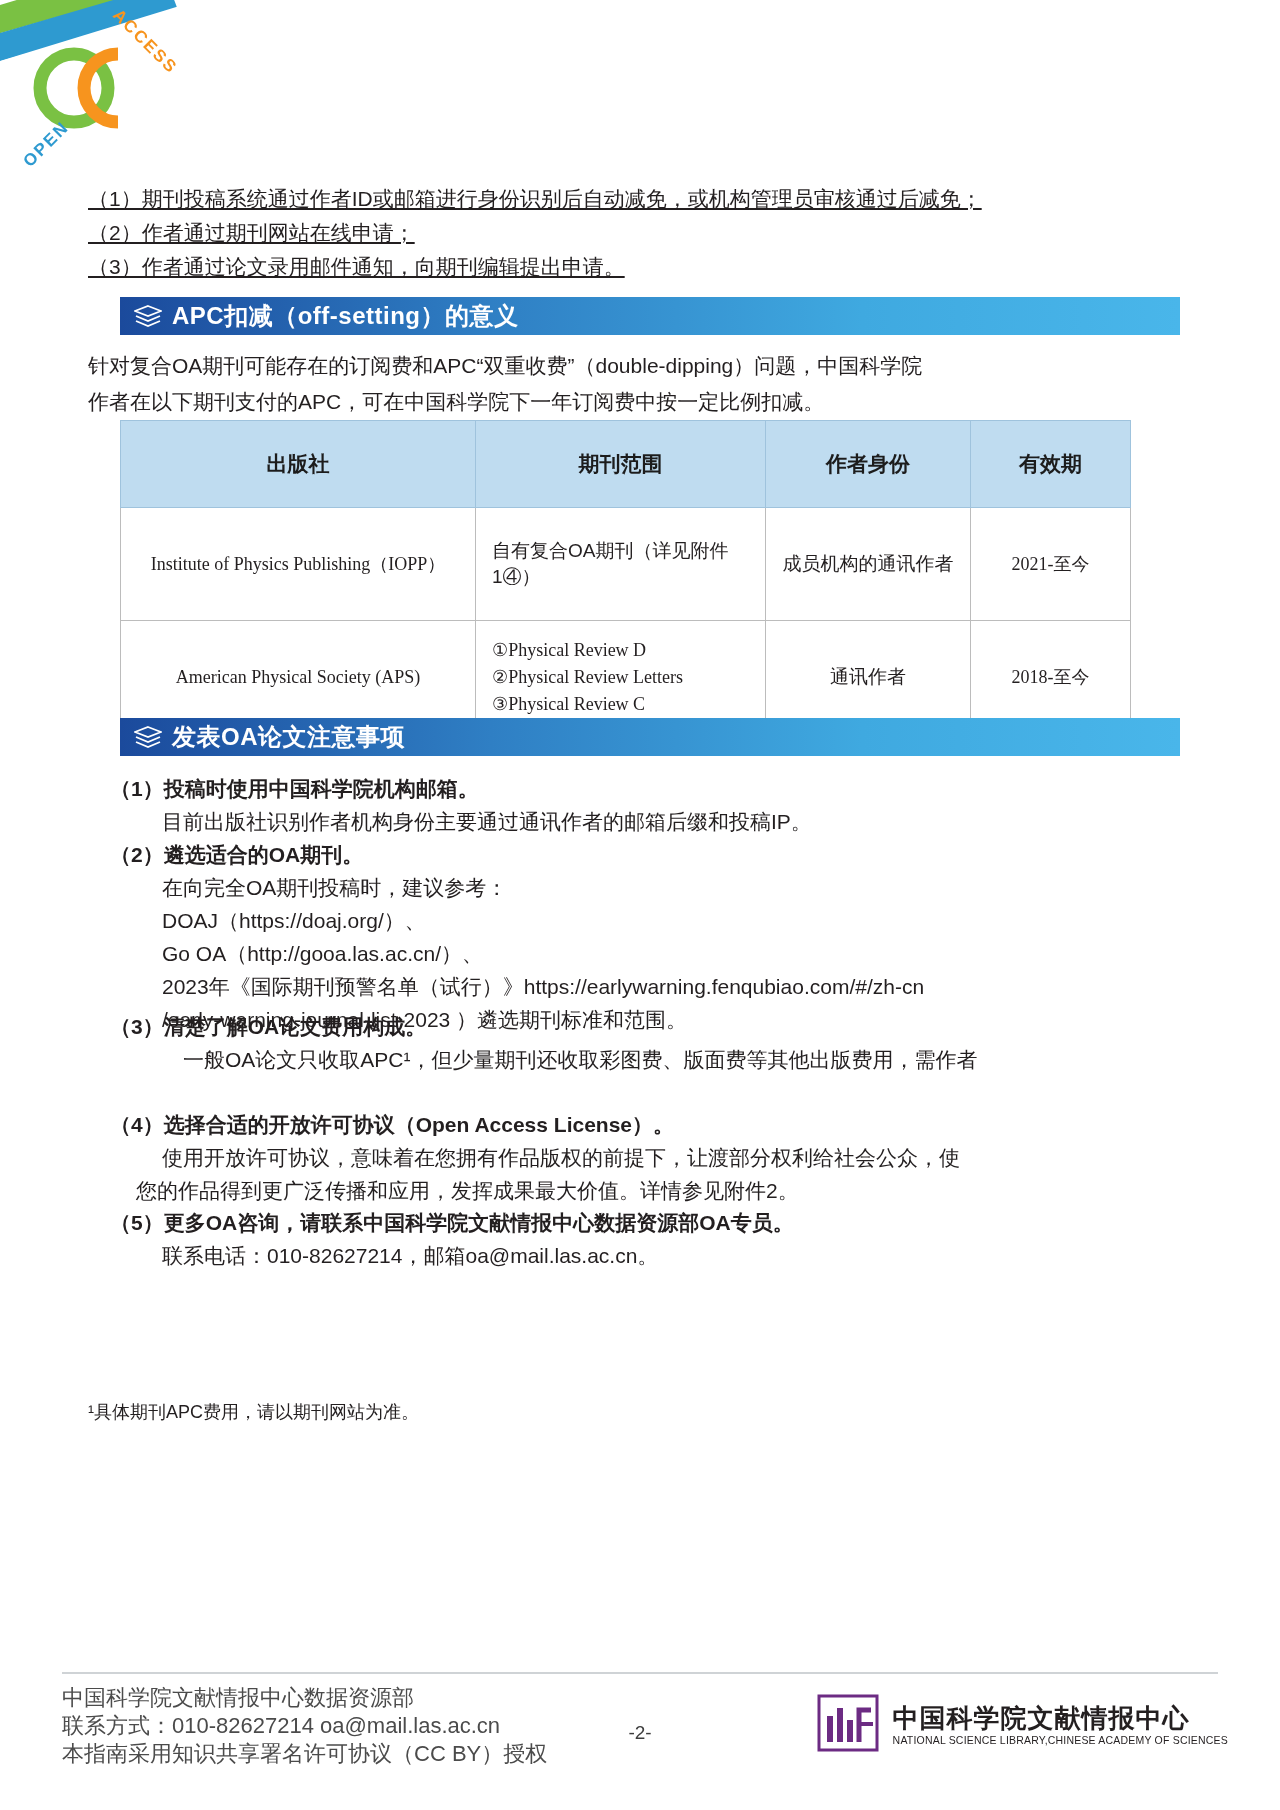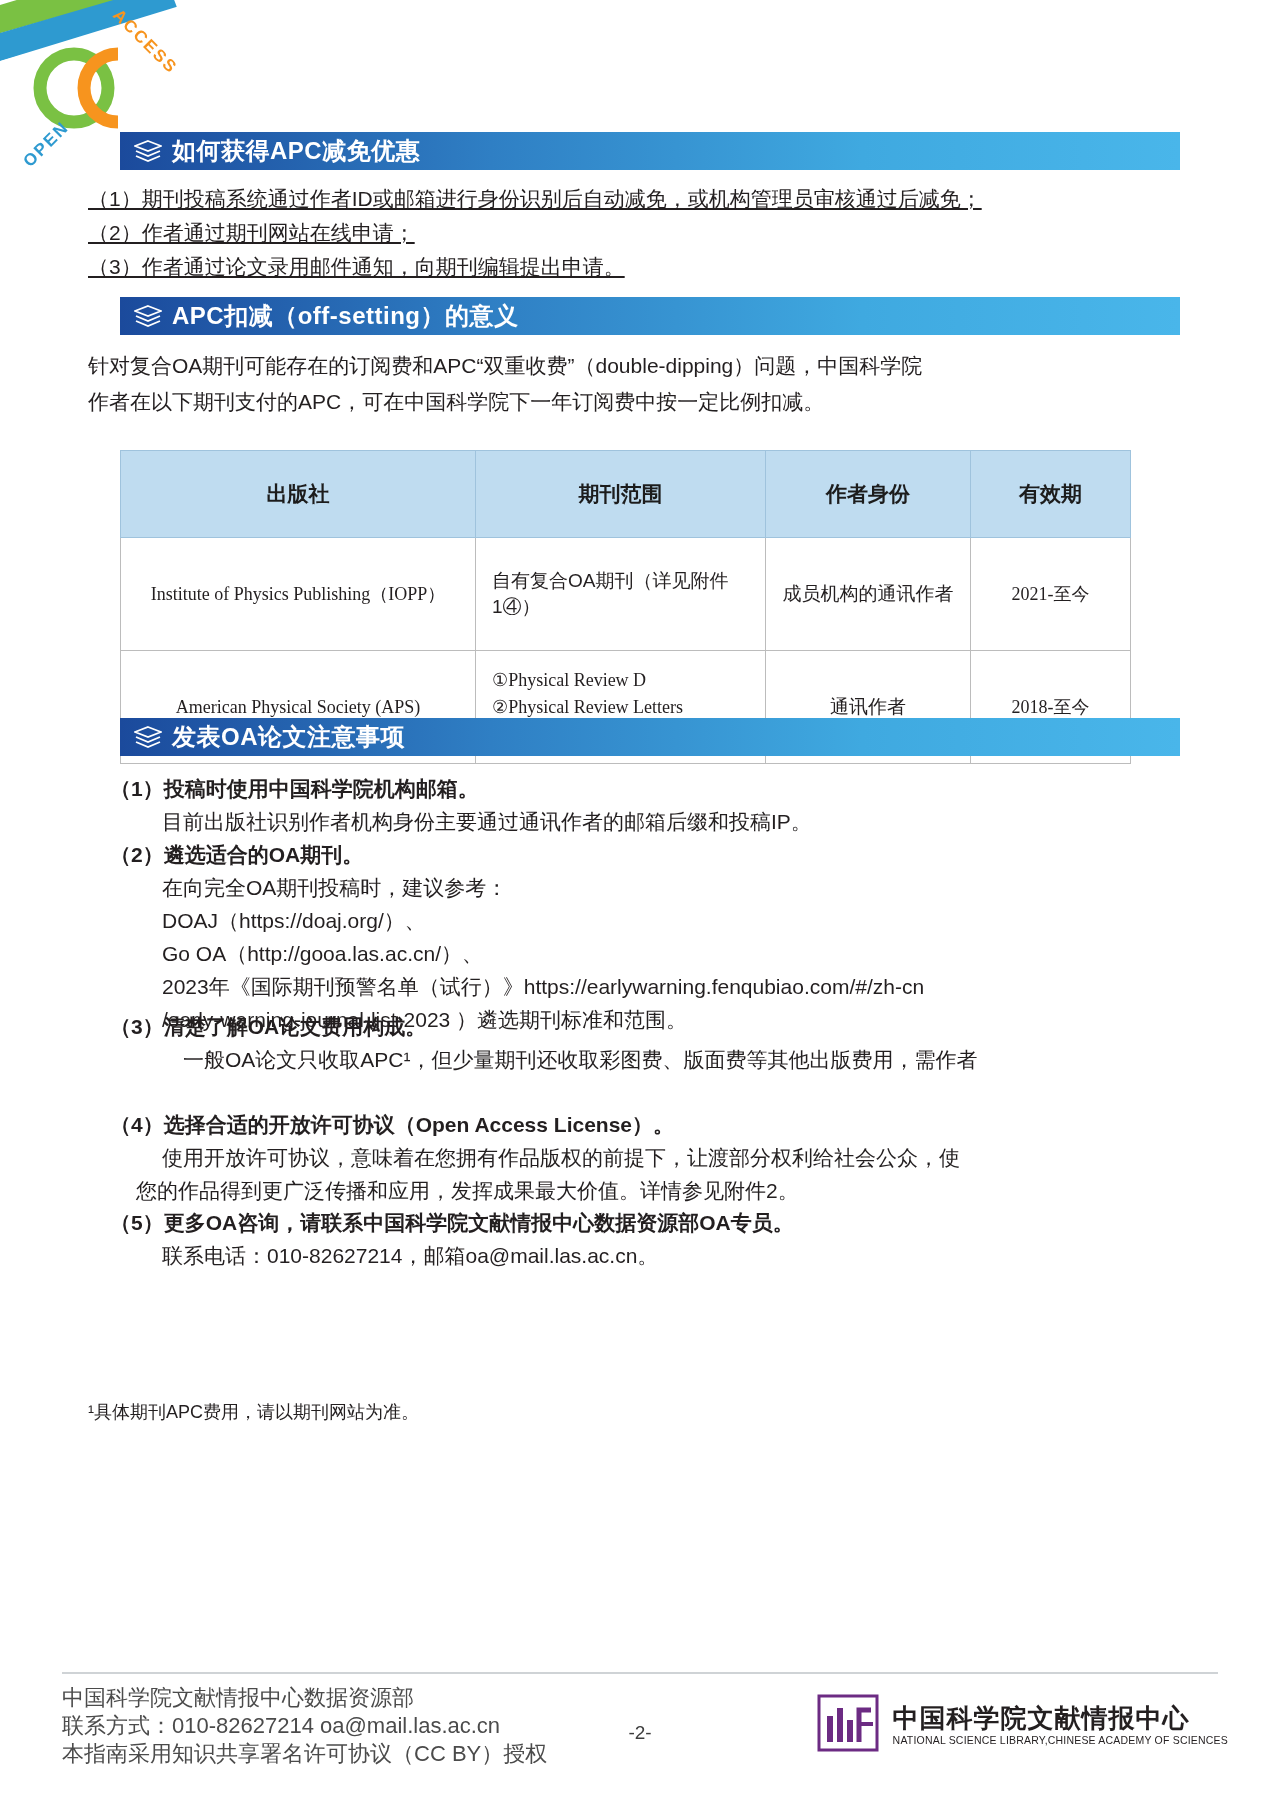--- a/index.html
+++ b/index.html
@@ -163,30 +163,20 @@
       <path d="M-10 8 L150 -40 L160 -12 L-10 36 Z" fill="#7ac143"></path>
       <path d="M-10 36 L168 -16 L178 10 L-10 64 Z" fill="#2e9ad0"></path>
       <path d="M-10 64 L186 4 L196 30 L-10 92 Z" fill="#ffffff"></path>
       <circle cx="74" cy="88" r="34" fill="none" stroke="#7ac143" stroke-width="13"></circle>
       <path d="M118 54 a34 34 0 1 0 0 68" fill="none" stroke="#f7941e" stroke-width="13"></path>
       <text x="30" y="168" transform="rotate(-45 30 168)" fill="#2e9ad0" font-family="Liberation Sans, sans-serif" font-size="17" font-weight="bold" letter-spacing="2">OPEN</text>
       <text x="112" y="16" transform="rotate(45 112 16)" fill="#f7941e" font-family="Liberation Sans, sans-serif" font-size="17" font-weight="bold" letter-spacing="2">ACCESS</text>
     </svg>
   </div>
 
-  <div class="section-bar" style="left:120px; top:132px; width:1060px;">
-    <span class="bar-icon">
-      <svg width="28" height="24" viewBox="0 0 28 24" xmlns="http://www.w3.org/2000/svg">
-        <path d="M14 2 L27 7 L14 12 L1 7 Z" fill="none" stroke="#ffffff" stroke-width="1.8"></path>
-        <path d="M2 12 L14 17 L26 12" fill="none" stroke="#ffffff" stroke-width="1.8"></path>
-        <path d="M2 17 L14 22 L26 17" fill="none" stroke="#ffffff" stroke-width="1.8"></path>
-      </svg>
-    </span>
-    <span>如何获得APC减免优惠</span>
-  </div>
 
   <div class="body-text" style="left:88px; top:182px; width:1120px;text-decoration:underline;">
     <div class="list-line">（1）期刊投稿系统通过作者ID或邮箱进行身份识别后自动减免，或机构管理员审核通过后减免；</div>
     <div class="list-line">（2）作者通过期刊网站在线申请；</div>
     <div class="list-line">（3）作者通过论文录用邮件通知，向期刊编辑提出申请。</div>
   </div>
 
   <div class="section-bar" style="left:120px; top:297px; width:1060px;">
     <span class="bar-icon">
       <svg width="28" height="24" viewBox="0 0 28 24" xmlns="http://www.w3.org/2000/svg">
@@ -196,21 +186,21 @@
       </svg>
     </span>
     <span>APC扣减（off-setting）的意义</span>
   </div>
 
   <div class="body-text" style="left:88px; top:348px; width:1130px; line-height:36px;">
     <div>针对复合OA期刊可能存在的订阅费和APC“双重收费”（double-dipping）问题，中国科学院</div>
     <div>作者在以下期刊支付的APC，可在中国科学院下一年订阅费中按一定比例扣减。</div>
   </div>
 
-  <table class="apc-table" style="left:120px; top:420px; width:1010px;margin-top:30px;">
+  <table class="apc-table" style="left:120px; top:420px; width:1010px;">
     <colgroup>
       <col style="width:355px">
       <col style="width:290px">
       <col style="width:205px">
       <col style="width:160px">
     </colgroup>
     <thead>
       <tr>
         <th>出版社</th>
         <th>期刊范围</th>

